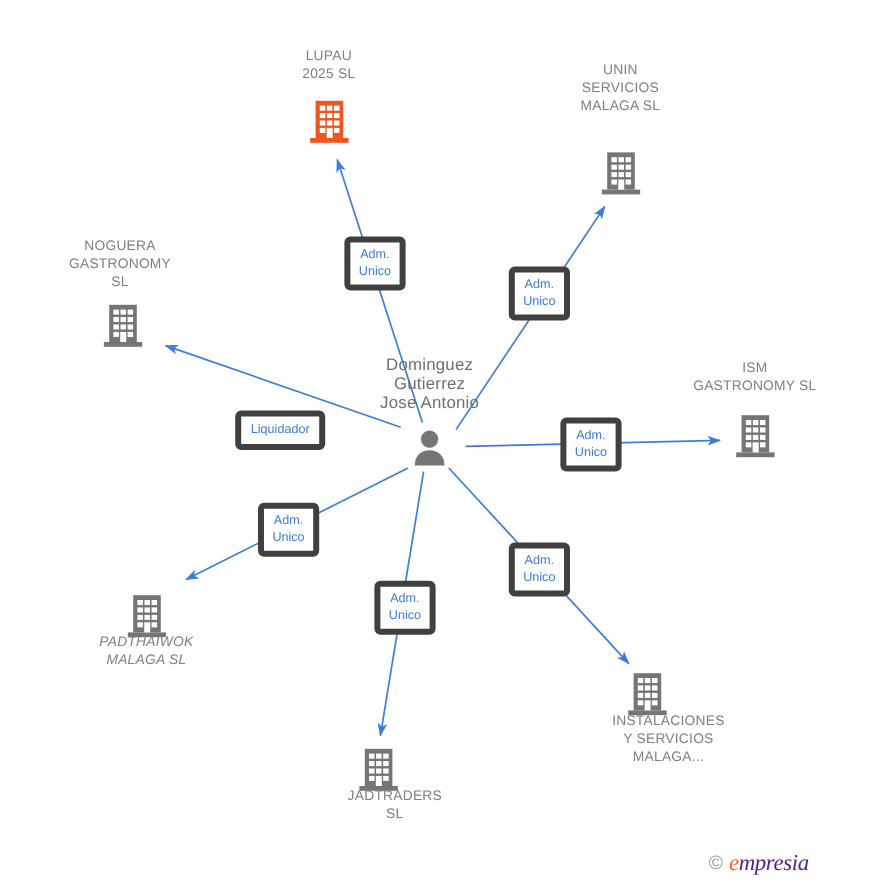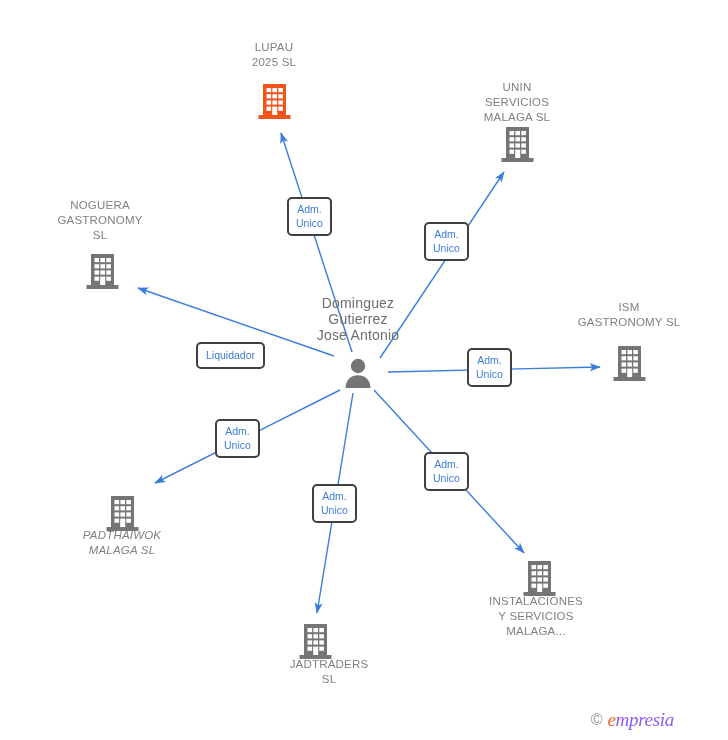--- a/index.html
+++ b/index.html
@@ -40,21 +40,21 @@
     pointer-events: none;
   }
   .node-label.person {
     color: #6e6e6e;
     font-size: 14px;
     line-height: 16px;
   }
   
   .edge-label {
     position: absolute;
-    border: 2px solid #404040;
+    border: 5px solid #404040;
     border-radius: 5px;
     background: #ffffff;
     color: #3b7dd8;
     font-size: 10.5px;
     line-height: 14px;
     font-family: "Liberation Sans", sans-serif;
     text-align: center;
     padding: 3px 7px 4px 7px;
     box-sizing: border-box;
     white-space: pre-line;
@@ -83,21 +83,21 @@
     font-size: 16px;
     font-family: "Liberation Sans", sans-serif;
   }
   #watermark .brand {
     font-size: 19px;
     font-style: italic;
     font-family: "Liberation Serif", serif;
     letter-spacing: -0.3px;
   }
   #watermark .brand .e { color: #f1662a; }
-  #watermark .brand .rest { color: #8b5cf6; }
+  #watermark .brand .rest { color: #4c1d95; }
 </style>
 </head>
 <body>
 
 <div id="graph-root">
 
   <svg class="graph-canvas" viewBox="0 0 728 740" xmlns="http://www.w3.org/2000/svg">
     <defs>
       <marker id="arrowblue" markerWidth="9" markerHeight="9" refX="7.4" refY="3.1" orient="auto" markerUnits="strokeWidth">
         <path d="M0,0.2 L8,3.1 L0,6.0 L2.0,3.1 Z" fill="#3b7dd8"></path>
@@ -264,38 +264,38 @@
   <div class="node-icon" style="left:342px; top:357px;">
     <svg width="32" height="32" viewBox="0 0 32 32" xmlns="http://www.w3.org/2000/svg">
       <circle cx="16" cy="9" r="7.2" fill="#757575"></circle>
       <path d="M3.6,31 C3.6,22.4 9.2,18.2 16,18.2 C22.8,18.2 28.4,22.4 28.4,31 Z" fill="#757575"></path>
     </svg>
   </div>
 
   <div class="node-label" style="left:204px; top:40px; width:140px;">LUPAU
 2025  SL</div>
 
-  <div class="node-label" style="left:447px; top:80px; width:140px;">UNIN
+  <div class="node-label" style="left:447px; top:52px; width:140px;">UNIN
 SERVICIOS
 MALAGA  SL</div>
 
   <div class="node-label" style="left:30px; top:198px; width:140px;text-align:center;">NOGUERA
 GASTRONOMY
 SL</div>
 
   <div class="node-label" style="left:559px; top:300px; width:140px;">ISM
 GASTRONOMY  SL</div>
 
   <div class="node-label" style="left:52px; top:528px; width:140px;font-style:italic;">PADTHAIWOK
 MALAGA  SL</div>
 
   <div class="node-label" style="left:259px; top:657px; width:140px;">JADTRADERS
 SL</div>
 
-  <div class="node-label" style="left:466px; top:594px; width:140px;">INSTALACIONES
+  <div class="node-label" style="left:487px; top:594px; width:140px;">INSTALACIONES
 Y SERVICIOS
 MALAGA...</div>
 
   <div class="node-label person" style="left:288px; top:295px; width:140px;">Dominguez
 Gutierrez
 Jose Antonio</div>
 
   <div class="edge-label" style="left:287px; top:197px;">Adm.
 Unico</div>
 

